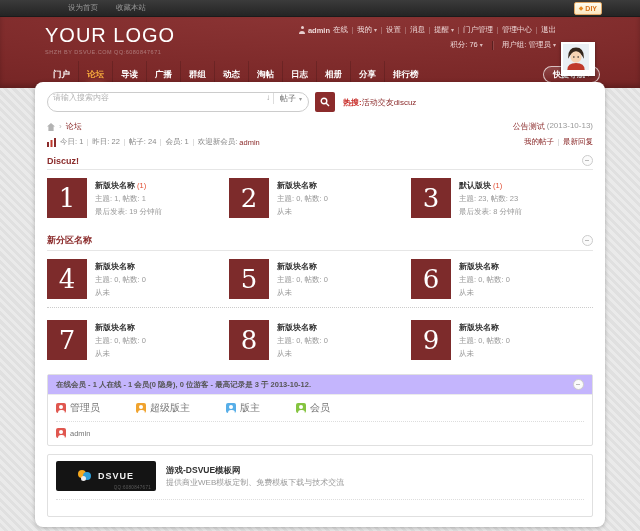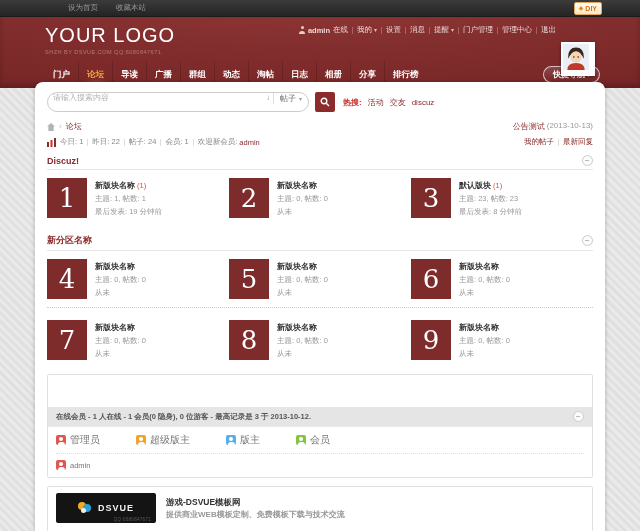--- a/index.html
+++ b/index.html
@@ -46,21 +46,21 @@
   
   .srow{display:flex;align-items:center;gap:6px;padding:2px 0 4px;}
   .sbox{width:260px;height:18px;border:1px solid #ccc;border-radius:10px;display:flex;align-items:flex-start;background:#fff;}
   .sbox input{flex:1;border:0;outline:0;font-size:8px;padding:0 5px;color:#666;background:transparent;min-width:0;font-family:inherit;}
   .sbox input::placeholder{color:#b2b2b2;}
   .sarrow{color:#999;font-size:8px;padding:0 3px;cursor:pointer;}
   .sdiv{width:1px;height:11px;background:#ddd;}
   .sscope{font-size:8px;color:#666;padding:0 6px;display:flex;align-items:center;cursor:pointer;}
   .sscope::after{content:"▾";font-size:6px;margin-left:3px;color:#999;}
   .sbtn{width:20px;height:20px;background:#8b2b2b;border:0;border-radius:2px;display:flex;align-items:center;justify-content:center;cursor:pointer;padding:0;}
-  .hot{font-size:8px;display:flex;gap:6px;margin-left:2px;align-items:center;}
+  .hot{font-size:8px;display:flex;margin-left:2px;align-items:center;}
   .hot-label{color:#c9302c;font-weight:bold;}
   .hot a{color:#8b2b2b;}
   
   .bc{display:flex;align-items:center;gap:4px;margin-top:5px;font-size:8px;color:#999;}
   .bc-sep{color:#bbb;font-size:8px;}
   .bc-sep::after{content:"›";}
   .bc-link{color:#8b2b2b;}
   .bc-right{margin-left:auto;display:flex;align-items:flex-start;gap:2px;}
   .ann{color:#8b2b2b;}
   .ann-date{color:#999;}
@@ -80,21 +80,21 @@
   .fb{display:flex;margin-bottom:6px;cursor:pointer;}
   .fnum{width:40px;height:40px;background:#7d2b2b;color:#fff;font-family:"DejaVu Serif","Liberation Serif",serif;font-size:26px;line-height:40px;text-align:center;flex:none;}
   .finfo{margin-left:8px;padding-top:2px;}
   .ft{font-size:8px;font-weight:bold;}
   .ft a{color:#333;}
   .fc{color:#e0492e;font-weight:normal;margin-left:2px;font-size:7.5px;}
   .fs,.fl{font-size:7.5px;color:#999;margin-top:3px;}
   .dotline{border-top:1px dotted #ccc;margin:0 0 4px;}
   
   .obox{margin-top:6px;border:1px solid #e0e0e0;border-radius:2px;}
-  .ohead{background:#e5e5e5;border-bottom:1px solid #ebebeb;padding:4px 8px;display:flex;align-items:center;font-size:7.5px;font-weight:bold;color:#555;margin-top:32px;}
+  .ohead{background:#c4b5fd;border-bottom:1px solid #ebebeb;padding:4px 8px;display:flex;align-items:center;font-size:7.5px;font-weight:bold;color:#555;}
   .obody{padding:6px 8px 7px;}
   .legend{display:flex;gap:36px;align-items:flex-end;font-size:10px;color:#777;}
   .litem{display:flex;align-items:center;gap:4px;}
   .micon{width:10px;height:10px;border-radius:2px;position:relative;overflow:hidden;flex:none;}
   .micon::before{content:"";position:absolute;top:1.5px;left:3px;width:4px;height:4px;border-radius:50%;background:#fff;}
   .micon::after{content:"";position:absolute;bottom:-1px;left:1.5px;width:7px;height:4px;border-radius:3px 3px 0 0;background:#fff;}
   .c0{background:#e0574f}.c1{background:#f0a32e}.c2{background:#57aee8}.c3{background:#85c440}
   .odot{border-top:1px dotted #ddd;margin:6px 0;}
   .orow{display:flex;align-items:center;gap:4px;font-size:7.5px;color:#777;}
   .orow a{color:#777;}
@@ -103,21 +103,21 @@
   .brow{display:flex;align-items:center;gap:10px;}
   .blogo{width:100px;height:30px;background:#141414;border-radius:2px;position:relative;display:flex;align-items:center;justify-content:center;gap:6px;flex:none;cursor:pointer;}
   .dots{position:relative;width:14px;height:12px;}
   .dot1{position:absolute;left:0;top:0;width:8px;height:8px;border-radius:50%;background:#f6a91f;}
   .dot2{position:absolute;left:5px;top:2px;width:8px;height:8px;border-radius:50%;background:#2f9fd8;}
   .dot3{position:absolute;left:3px;top:6px;width:5px;height:5px;border-radius:50%;background:#ededed;}
   .blogo-text{color:#f0f0f0;font-size:9px;letter-spacing:1px;font-weight:bold;}
   .blogo-sub{position:absolute;bottom:1px;right:5px;font-size:4.5px;color:#5c5c5c;letter-spacing:.3px;}
   .btitle{font-size:8.5px;font-weight:bold;color:#333;}
   .btitle a{color:#333;}
-  .bsub{font-size:8px;color:#999;font-weight:bold;}
+  .bsub{font-size:8px;color:#999;}
   .bdot{border-top:1px dotted #ddd;margin-top:8px;}
   .bspace{height:8px;}
   
   .footer{width:546px;margin:6px auto 0;display:flex;justify-content:space-between;font-size:7.5px;color:#888;}
   .f-strong{font-weight:bold;color:#444;}
   .f-right{text-align:right;}
   .f-links{display:flex;gap:8px;justify-content:flex-end;align-items:center;}
   .f-links a{color:#666;}
 </style>
 </head>
@@ -152,20 +152,25 @@
         <span class="usep"></span>
         <a href="#">消息</a>
         <span class="usep"></span>
         <a href="#" class="caret">提醒</a>
         <span class="usep"></span>
         <a href="#">门户管理</a>
         <span class="usep"></span>
         <a href="#">管理中心</a>
         <span class="usep"></span>
         <a href="#">退出</a>
+      </div>
+      <div class="urow2">
+        <a href="#" class="caret">积分: 76</a>
+        <span class="usep2"></span>
+        <a href="#" class="caret">用户组: 管理员</a>
       </div>
     </div>
     <div class="avatar">
       <svg width="26" height="26" viewBox="0 0 30 30">
         <rect width="30" height="30" fill="#e9eff4"></rect>
         <path d="M6 15 Q6 4 15 4 Q24 4 24 15 L24 17 Q20 9 15 9 Q10 9 6 17 Z" fill="#33261c"></path>
         <circle cx="15" cy="15" r="6.5" fill="#f6d3b3"></circle>
         <circle cx="12.5" cy="15" r="0.9" fill="#222"></circle>
         <circle cx="17.5" cy="15" r="0.9" fill="#222"></circle>
         <path d="M5 30 Q5 22 15 22 Q25 22 25 30 Z" fill="#c0392b"></path>

